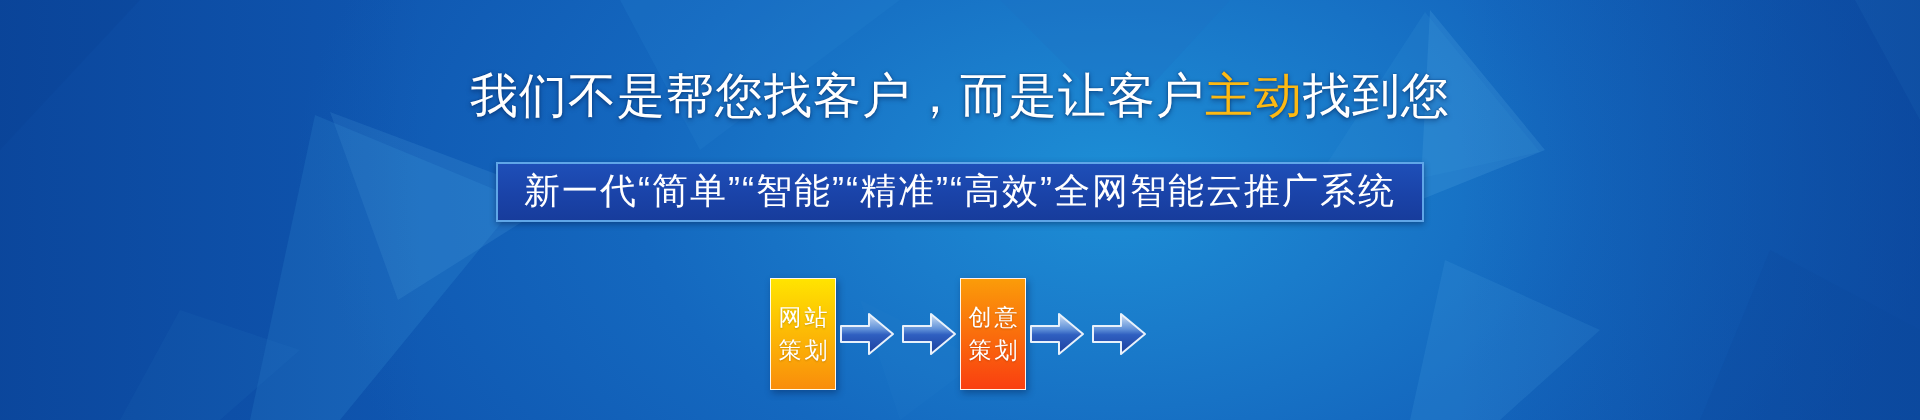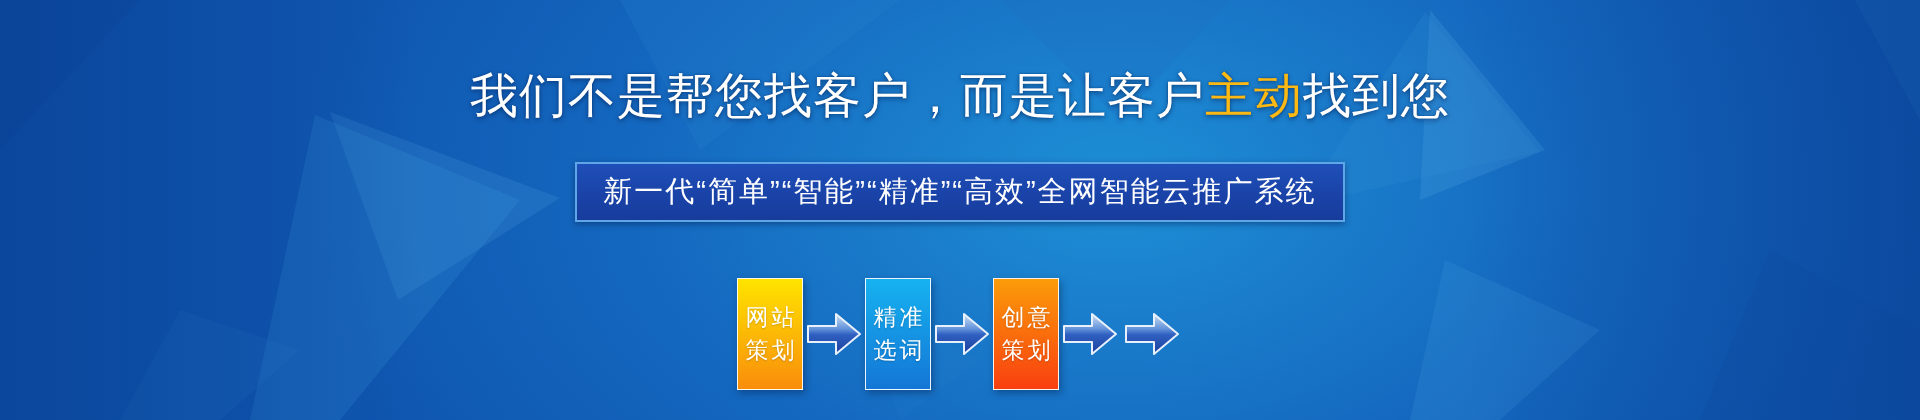--- a/index.html
+++ b/index.html
@@ -56,21 +56,21 @@
     display: flex;
     justify-content: center;
   }
   .subbar {
     display: inline-block;
     padding: 8px 26px 10px;
     background: linear-gradient(180deg, #1e4fb8 0%, #1a43a8 55%, #173c9c 100%);
     border: 2px solid #5fa6e8;
     box-shadow: 0 2px 6px rgba(0,25,70,.45);
     color: #ffffff;
-    font-size: 29px;
+    font-size: 36px;
     line-height: 38px;
     letter-spacing: 2px;
     white-space: nowrap;
   }
 
   
   .flow {
     position: absolute;
     left: 0; right: 0;
     top: 278px;
@@ -150,24 +150,20 @@
             <linearGradient id="ag1" x1="0" y1="0" x2="0" y2="1">
               <stop offset="0%" stop-color="#cfe2f7"></stop>
               <stop offset="38%" stop-color="#5f90d8"></stop>
               <stop offset="52%" stop-color="#2f5fc0"></stop>
               <stop offset="100%" stop-color="#1c3f9e"></stop>
             </linearGradient>
           </defs>
           <polygon points="2,15 30,15 30,3 54,23 30,43 30,31 2,31" fill="url(#ag1)" stroke="#e8f1fb" stroke-width="2" stroke-linejoin="round"></polygon>
         </svg>
       </div>
-      <div class="step" style="background:linear-gradient(180deg,#16b2f0 0%,#1476d6 100%)">
-        <span class="line">精准</span>
-        <span class="line">选词</span>
-      </div>
       <div class="gap">
         <svg class="arrow" viewBox="0 0 56 46">
           <defs>
             <linearGradient id="ag2" x1="0" y1="0" x2="0" y2="1">
               <stop offset="0%" stop-color="#cfe2f7"></stop>
               <stop offset="38%" stop-color="#5f90d8"></stop>
               <stop offset="52%" stop-color="#2f5fc0"></stop>
               <stop offset="100%" stop-color="#1c3f9e"></stop>
             </linearGradient>
           </defs>

